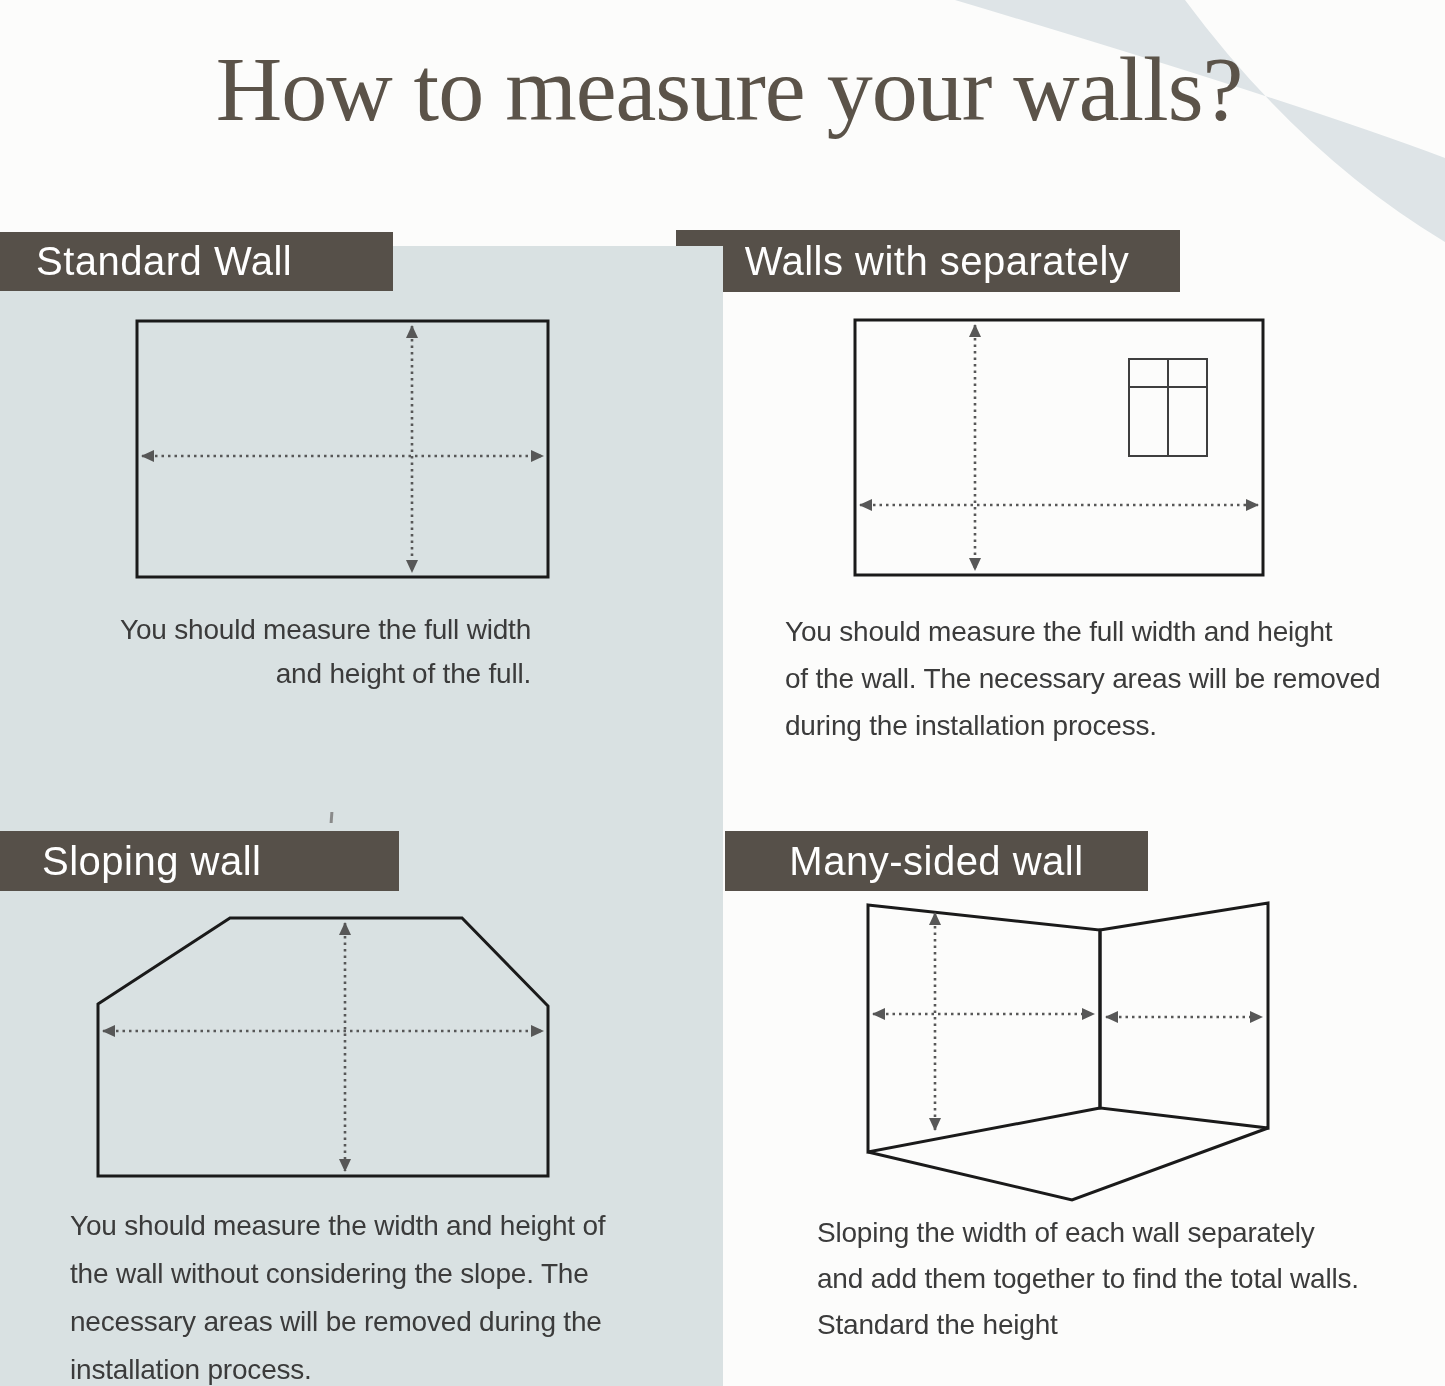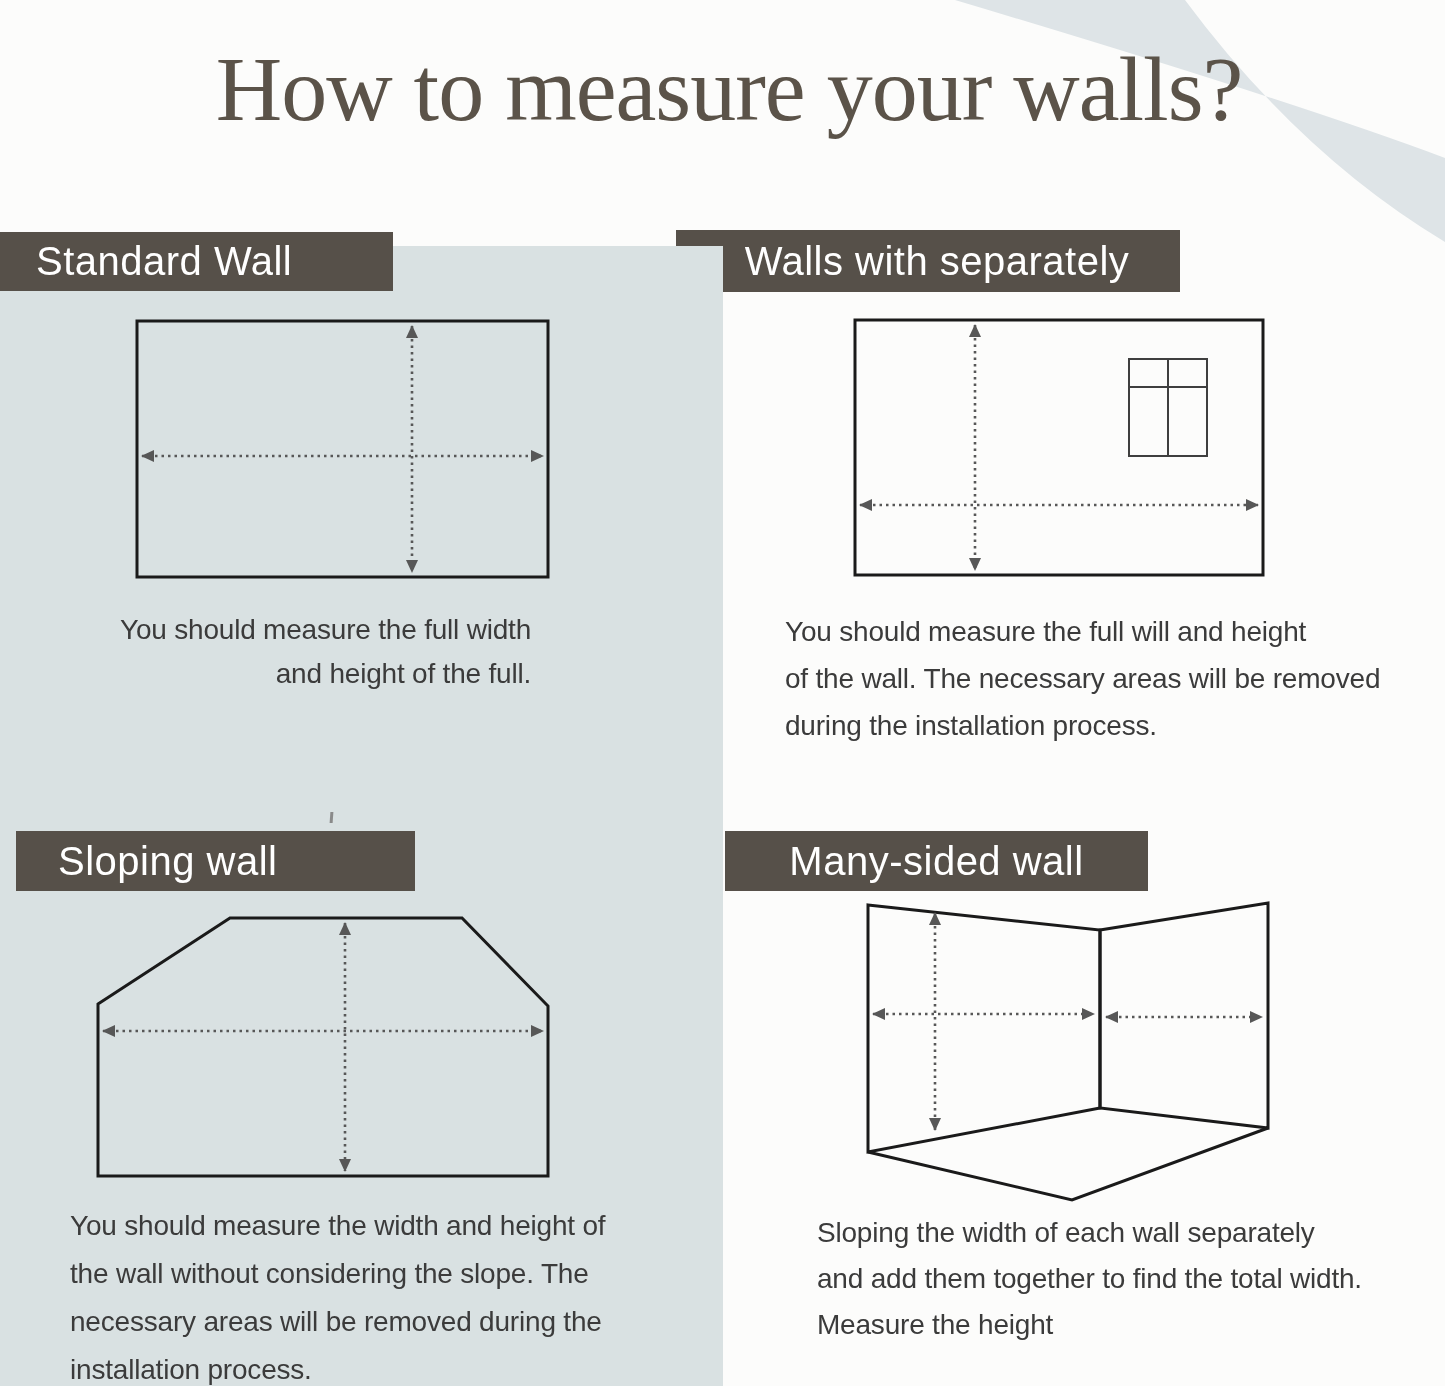--- a/index.html
+++ b/index.html
@@ -22,21 +22,21 @@
   .bar{
     position:absolute;
     background:var(--c-bar,#565049);
     color:var(--c-header_text,#ffffff);
     display:flex;align-items:center;
     font-size:40px;font-weight:400;letter-spacing:0.5px;
     white-space:nowrap;
   }
   .bar-standard{left:0;top:232px;width:357px;height:59px;padding-left:36px;z-index:3;}
   .bar-obstacles{left:676px;top:230px;width:486px;height:62px;justify-content:center;padding-left:18px;z-index:1;}
-  .bar-sloping{left:16px;top:831px;width:357px;height:60px;padding-left:42px;z-index:3;text-align:center;}
+  .bar-sloping{left:0;top:831px;width:357px;height:60px;padding-left:42px;z-index:3;text-align:center;}
   .bar-many{left:725px;top:831px;width:423px;height:60px;justify-content:center;z-index:3;text-align:center;}
   
   .title{
     position:absolute;left:0;top:36px;width:1402px;
     text-align:center;z-index:5;
     font-family:"Liberation Serif",serif;
     font-size:92px;font-weight:400;letter-spacing:-1px;
     color:var(--c-title_text,#5b5349);
     padding-left:28px;
   }
@@ -135,31 +135,31 @@
       <line class="measure" x1="1106" y1="1017" x2="1262" y2="1017" marker-start="url(#ah)" marker-end="url(#ah)"></line>
     </g>
   </svg>
 
   <div class="desc desc-standard">
     <div class="line">You should measure the full width</div>
     <div class="line">and height of the full.</div>
   </div>
 
   <div class="desc desc-obstacles">
-    <div class="line">You should measure the full will and height</div>
+    <div class="line">You should measure the full width and height</div>
     <div class="line">of the wall. The necessary areas will be removed</div>
     <div class="line">during the installation process.</div>
   </div>
 
   <div class="desc desc-sloping">
     <div class="line">You should measure the width and height of</div>
     <div class="line">the wall without considering the slope. The</div>
     <div class="line">necessary areas will be removed during the</div>
     <div class="line">installation process.</div>
   </div>
 
   <div class="desc desc-many">
     <div class="line">Sloping the width of each wall separately</div>
-    <div class="line">and add them together to find the total width.</div>
-    <div class="line">Measure the height</div>
+    <div class="line">and add them together to find the total walls.</div>
+    <div class="line">Standard the height</div>
   </div>
 
 </div>
 
 </body></html>

